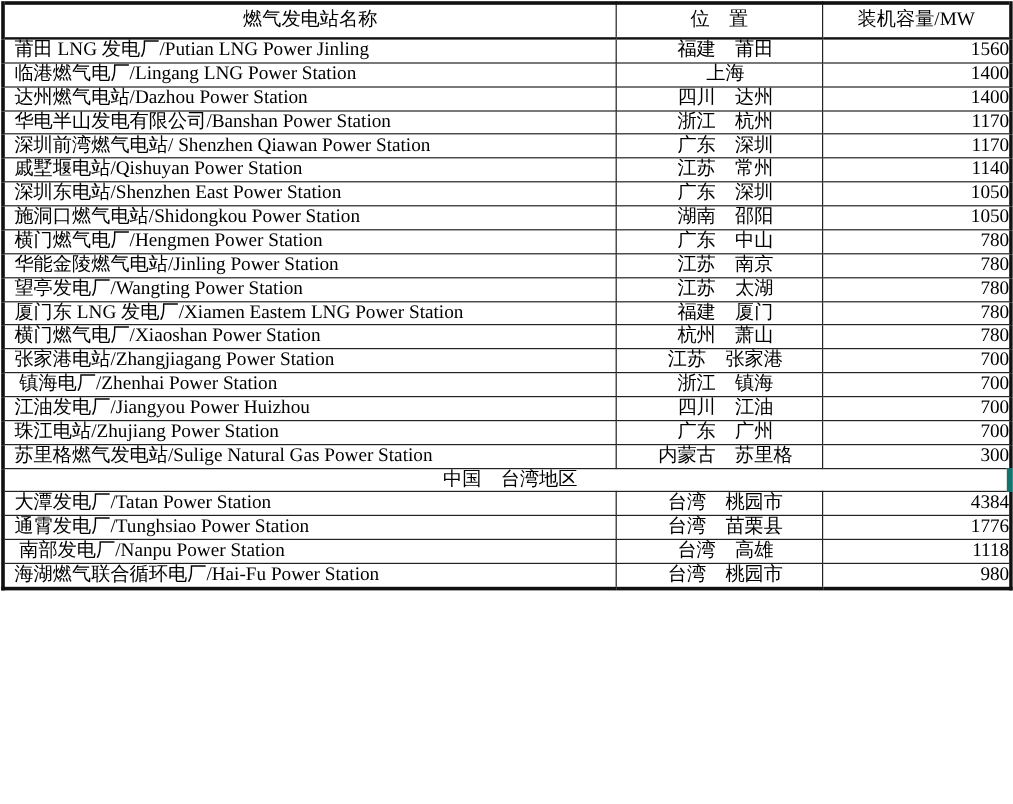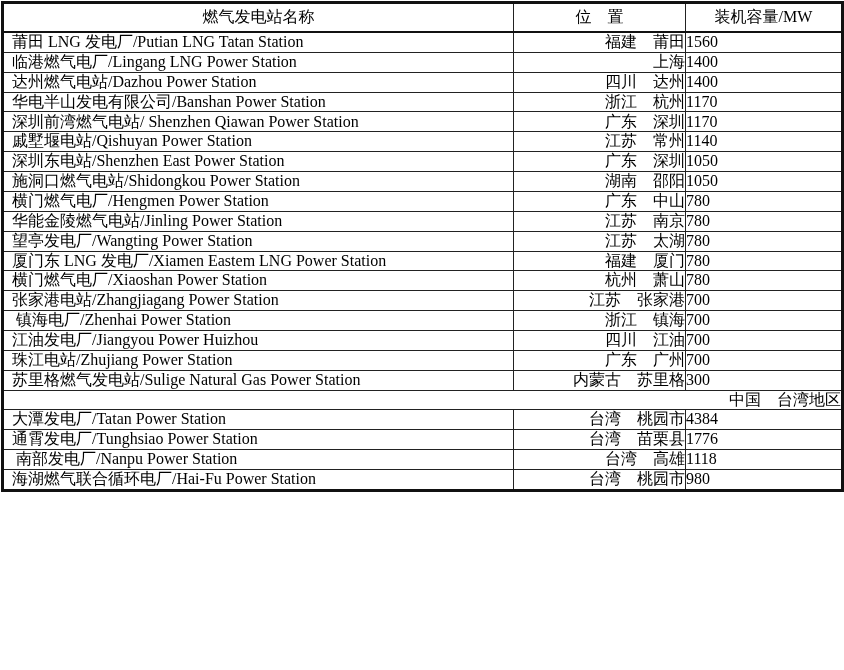--- a/index.html
+++ b/index.html
@@ -43,32 +43,32 @@
     border-bottom: 2px solid #111111;
   }
   .power-table td.name {
     text-align: left;
     padding-left: 8px;
     border-left: 3px solid #111111;
   }
   .power-table th:first-child { border-left: 3px solid #111111; }
   .power-table th:last-child  { border-right: 3px solid #111111; }
   .power-table td.capacity {
-    text-align: left;
+    text-align: right;
     border-right: 3px solid #111111;
   }
   .power-table td.location {
-    text-align: right;
+    text-align: center;
     padding-left: 10px;
   }
   .power-table td.section {
-    text-align: right;
+    text-align: center;
     padding-left: 8px;
     border-left: 3px solid #111111;
-    border-right: 1px solid #0f766e;
+    border-right: 8px solid #0f766e;
   }
   .power-table tbody tr:last-child td { border-bottom: 3px solid #111111; }
 </style>
 </head>
 <body>
 
 <table class="power-table">
   <colgroup>
     <col class="c1">
     <col class="c2">
@@ -76,21 +76,21 @@
   </colgroup>
   <thead>
     <tr>
       <th>燃气发电站名称</th>
       <th>位　置</th>
       <th>装机容量/MW</th>
     </tr>
   </thead>
   <tbody id="table-body">
       <tr>
-    <td class="name">莆田 LNG 发电厂/Putian LNG Tatan Station</td>
+    <td class="name">莆田 LNG 发电厂/Putian LNG Power Jinling</td>
     <td class="location">福建　莆田</td>
     <td class="capacity">1560</td>
   </tr>
       <tr>
     <td class="name">临港燃气电厂/Lingang LNG Power Station</td>
     <td class="location">上海</td>
     <td class="capacity">1400</td>
   </tr>
       <tr>
     <td class="name">达州燃气电站/Dazhou Power Station</td>

